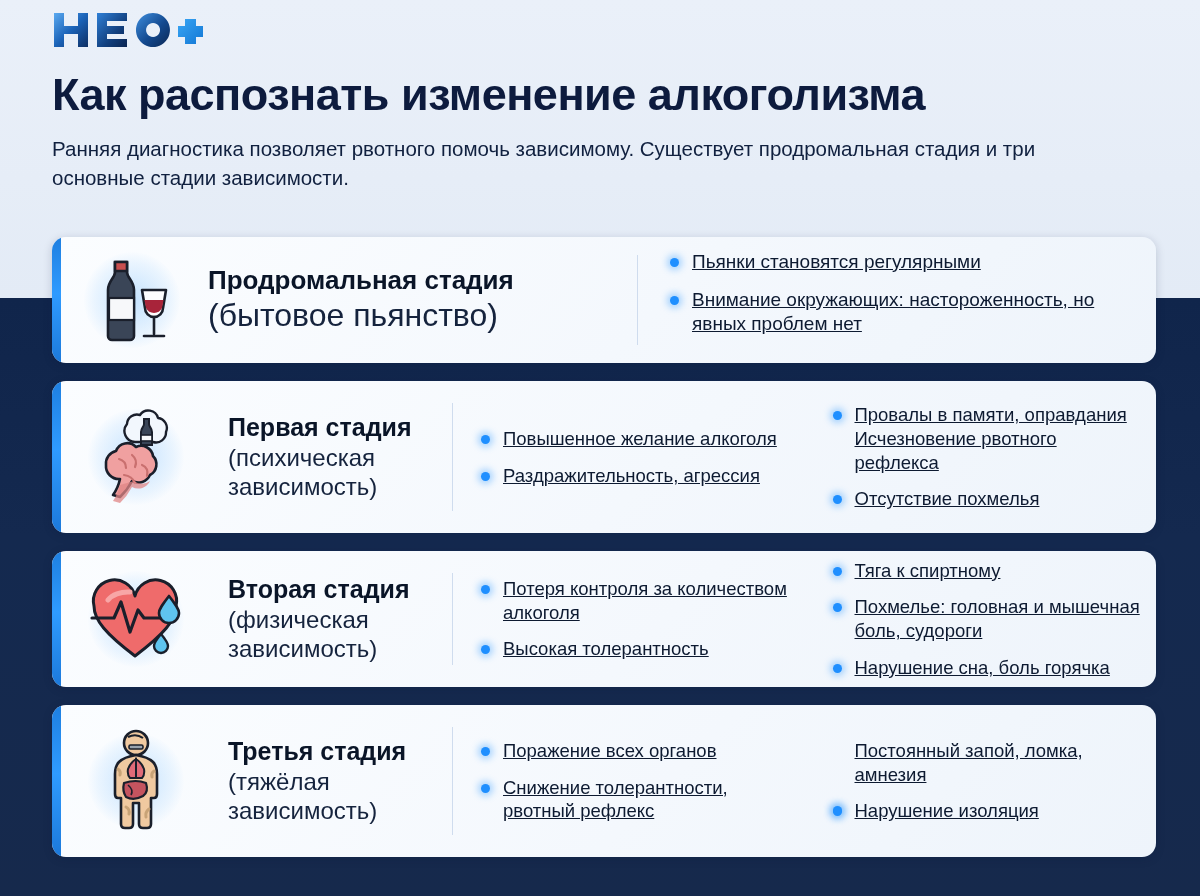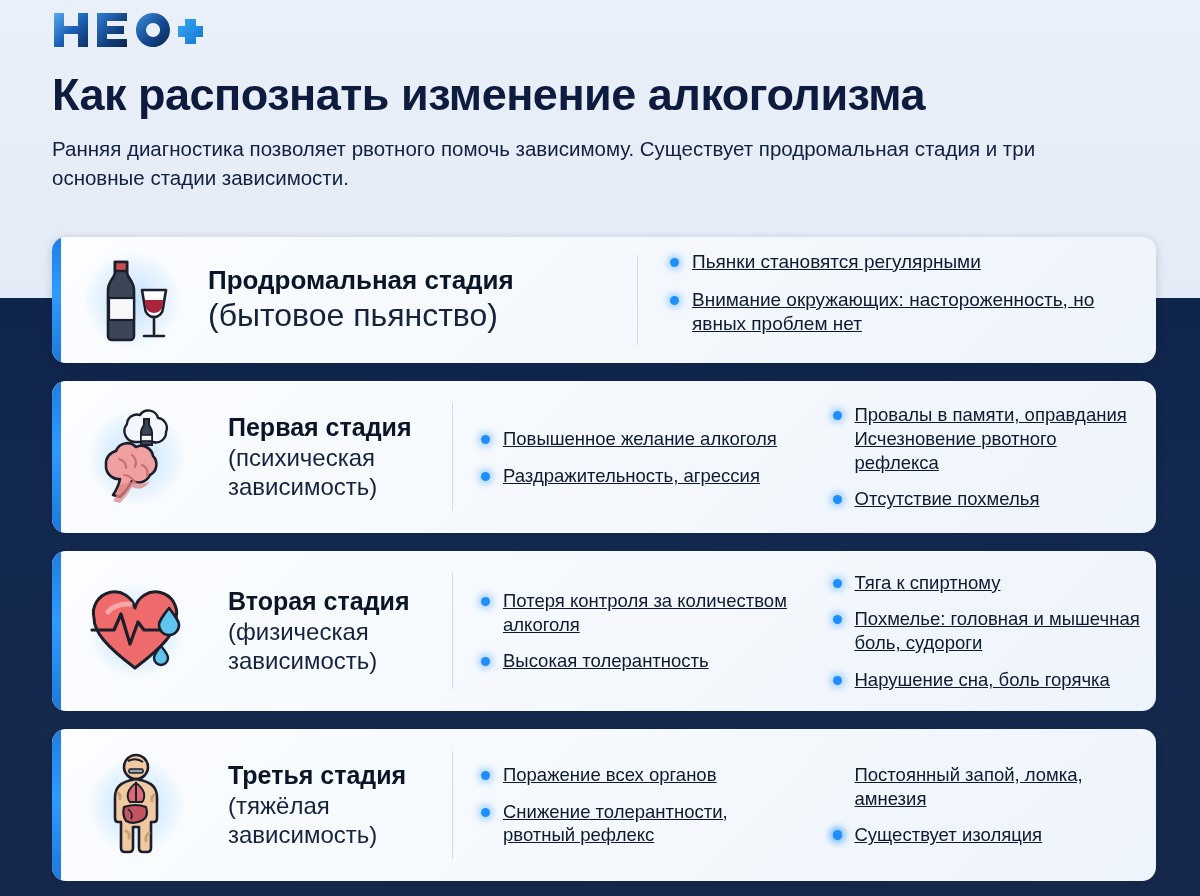--- a/index.html
+++ b/index.html
@@ -92,21 +92,21 @@
     left: 0; top: 0; bottom: 0;
     width: 9px;
     background: linear-gradient(180deg, #1e7fe0 0%, #2f9bff 45%, #1c79da 100%);
     border-top-left-radius: 14px;
     border-bottom-left-radius: 14px;
   }
 
   
   .card-1 { height: 126px; }
   .card-2 { height: 152px; }
-  .card-3 { height: 160px; }
+  .card-3 { height: 136px; }
   .card-4 { height: 152px; }
 
   .card-head {
     display: flex;
     align-items: center;
     flex: 0 0 auto;
     padding-left: 30px;
   }
 
   .icon-wrap {
@@ -446,21 +446,21 @@
           <ul class="bullet-list">
             <li class="bullet no-dot">
               
               <span>Постоянный запой, ломка, амнезия</span>
             </li>
             <li class="bullet">
               <span class="dot"></span>
             </li>
             <li class="bullet">
               <span class="dot"></span>
-              <span>Существует изоляция</span>
+              <span>Нарушение изоляция</span>
             </li>
           </ul>
         </div>
       </div>
     </div>
 
   </div>
 </div>
 
 </body></html>

